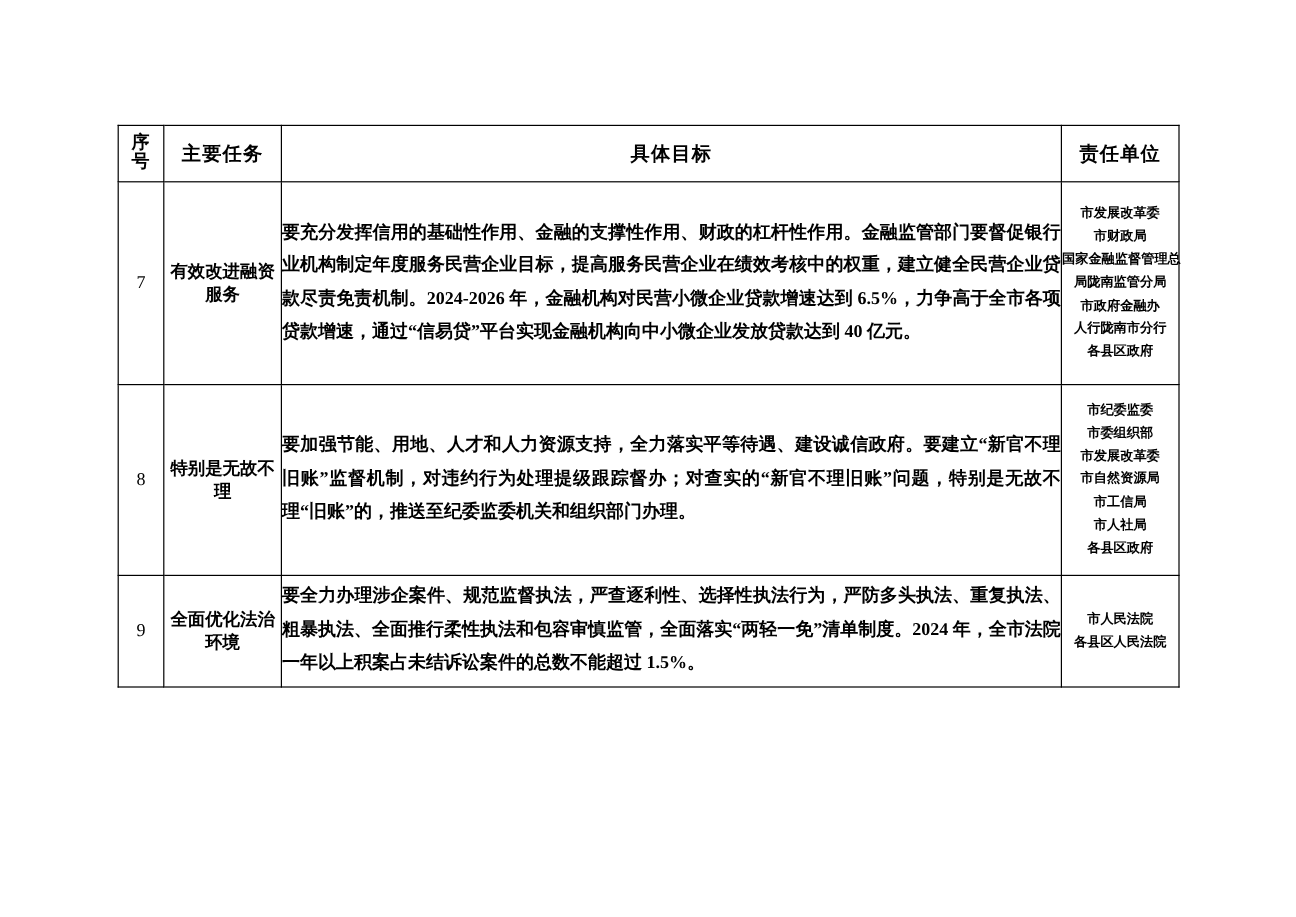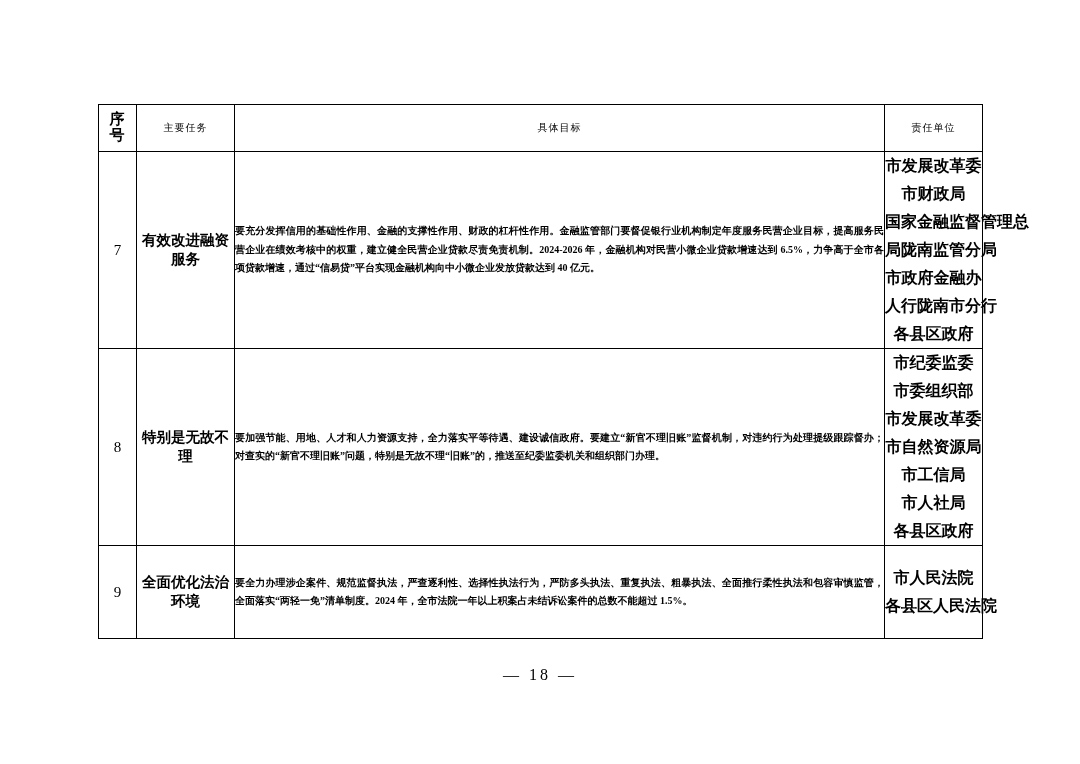--- a/index.html
+++ b/index.html
@@ -38,22 +38,22 @@
   }
   
   .col-no    { width: 38px; }
   .col-task  { width: 98px; }
   .col-goal  { width: 650px; }
   .col-unit  { width: 98px; }
 
   thead td {
     height: 46px;
     text-align: center;
-    font-weight: normal;
-    font-size: 10px;
+    font-weight: bold;
+    font-size: 16px;
     letter-spacing: 1px;
   }
   .hdr-no {
     line-height: 1.05;
     font-size: 15px;
     font-weight: bold;
   }
   .hdr-no span { display: block; }
 
   td.cell-no {
@@ -61,30 +61,30 @@
     font-size: 15px;
   }
   td.cell-task {
     text-align: center;
     font-size: 14.5px;
     font-weight: bold;
     letter-spacing: 0px;
     padding: 0 2px;
   }
   td.cell-goal {
-    font-size: 10px;
+    font-size: 15px;
     line-height: 1.85;
     text-align: justify;
     text-justify: inter-ideograph;
     padding: 10px 8px 10px 8px;
     font-weight: bold;
   }
   td.cell-unit {
     text-align: center;
-    font-size: 16px;
+    font-size: 11px;
     line-height: 1.75;
     padding: 6px 2px;
     font-weight: bold;
   }
   td.cell-unit .unit-line { display: block; white-space: nowrap; }
 
   .row7 td { height: 168px; }
   .row8 td { height: 158px; margin-left: 26px; }
   .row9 td { height: 92px; }
 
@@ -160,15 +160,14 @@
           <td class="cell-goal"><span class="goal-body">要全力办理涉企案件、规范监督执法，严查逐利性、选择性执法行为，严防多头执法、重复执法、粗暴执法、全面推行柔性执法和包容审慎监管，全面落实“两轻一免”清单制度。</span><span class="goal-strong">2024 年，全市法院一年以上积案占未结诉讼案件的总数不能超过 1.5%。</span></td>
           <td class="cell-unit">
             <span class="unit-line">市人民法院</span>
             <span class="unit-line">各县区人民法院</span>
           </td>
         </tr>
       </tbody>
     </table>
   </div>
 
-  <div class="page-number">— 18 —</div>
 
 </div>
 
 </body></html>

